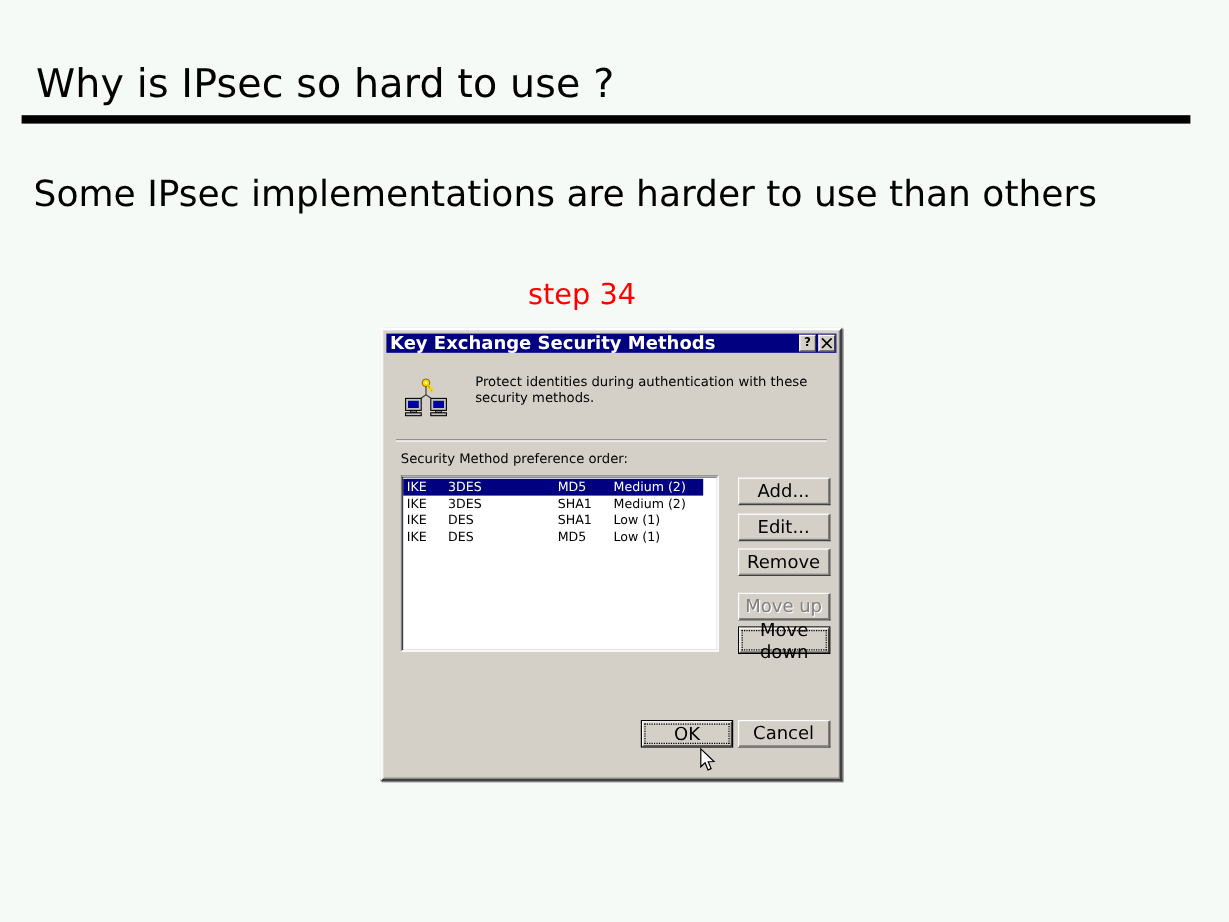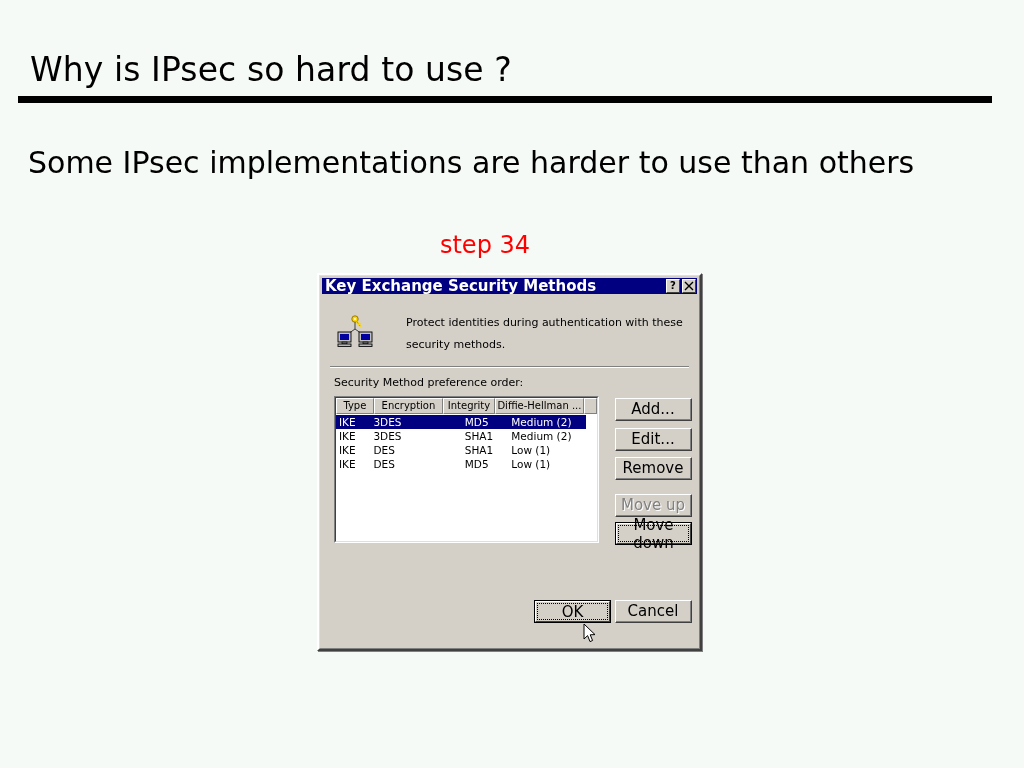--- a/index.html
+++ b/index.html
@@ -127,24 +127,24 @@
     align-items: flex-start;
   }
   .net-icon {
     width: 38px;
     height: 34px;
     position: relative;
     flex: 0 0 38px;
     margin-top: 2px;
   }
   .desc-text {
-    margin-left: 32px;
+    margin-left: 22px;
     font-size: 11px;
     color: #000;
-    line-height: 22px;
+    line-height: 13px;
     max-width: 285px;
   }
 
   .groove {
     position: absolute;
     left: 10px;
     right: 10px;
     top: 90px;
     height: 2px;
     border-top: 1px solid #808080;
@@ -356,27 +356,20 @@
       </div>
       <div class="desc-text">Protect identities during authentication with these security methods.</div>
     </div>
 
     <div class="groove"></div>
 
     <div class="list-label">Security Method preference order:</div>
 
     <div class="listbox">
       <div class="listbox-inner">
-        <div class="hdr-row">
-          <div class="hdr-cell hdr-c0">Type</div>
-          <div class="hdr-cell hdr-c1">Encryption</div>
-          <div class="hdr-cell hdr-c2">Integrity</div>
-          <div class="hdr-cell hdr-c3">Diffie-Hellman ...</div>
-          <div class="hdr-cell hdr-c4"></div>
-        </div>
         <div class="rows" id="rows-host">
             <div class="lrow selected">
               <div class="lc0">IKE</div>
               <div class="lc1">3DES</div>
               <div class="lc2">MD5</div>
               <div class="lc3">Medium (2)</div>
             </div>
             <div class="lrow">
               <div class="lc0">IKE</div>
               <div class="lc1">3DES</div>

